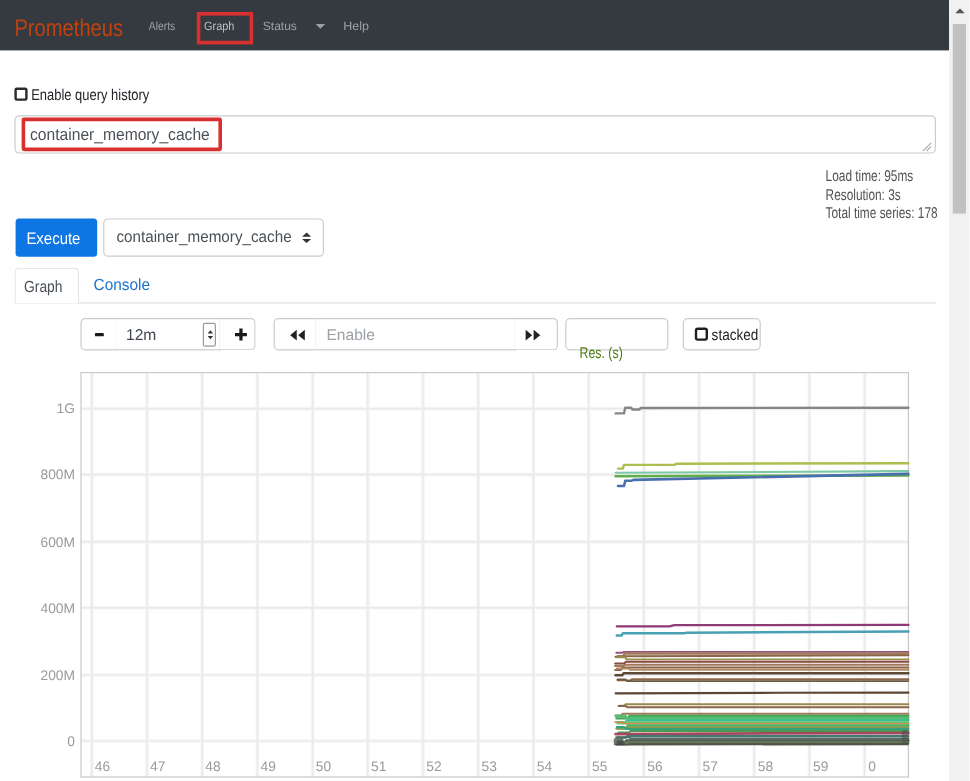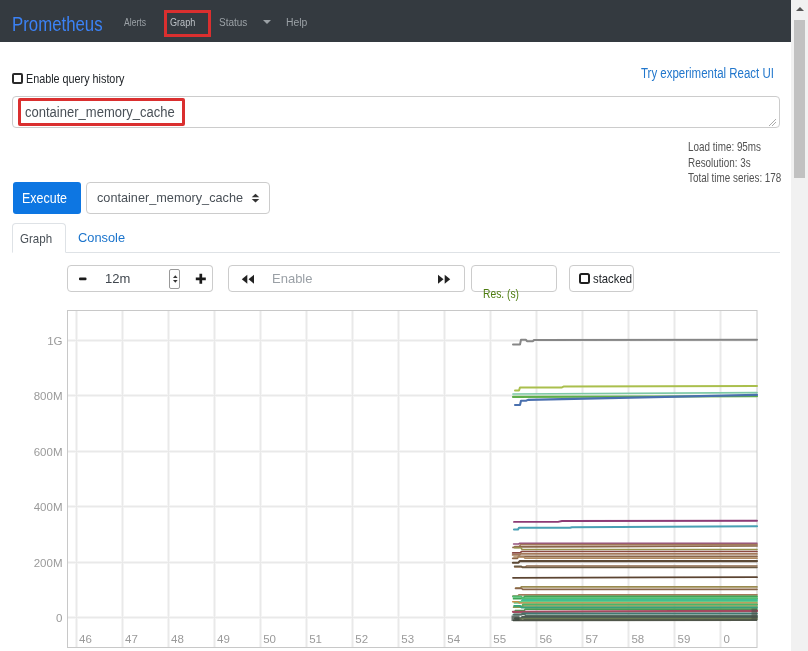--- a/index.html
+++ b/index.html
@@ -4,21 +4,21 @@
 <style>
 * { margin:0; padding:0; box-sizing:border-box; }
 html,body { width:808px; height:651px; overflow:hidden; background:#fff;
   font-family:"Liberation Sans", sans-serif; }
 #page { position:relative; width:808px; height:651px; }
 .abs { position:absolute; white-space:nowrap; }
 .sx { transform-origin:0 50%; display:inline-block; }
 
 
 #nav { left:0; top:0; width:791px; height:42px; background:#343a40; }
-#brand { left:12px; top:3px; height:42px; line-height:42px; color:#3b82f6; font-size:20px; }
+#brand { left:12px; top:3px; height:42px; line-height:42px; color:#c2410c; font-size:20px; }
 .navlink { top:1px; height:42px; line-height:44px; color:#9ba1a6; font-size:10px; }
 #redbox1 { left:164px; top:10px; width:47px; height:27px; border:3px solid #da2f2f; }
 #caret { left:263px; top:20px; width:0; height:0; border-left:4px solid transparent;
   border-right:4px solid transparent; border-top:4px solid #9ba1a6; }
 
 
 #cb { left:12px; top:73px; width:11px; height:11px; border:2px solid #2a2a2a; border-radius:2px; background:#fff; }
 #cblabel { left:26px; top:71px; font-size:13px; color:#212529; }
 #reactlink { left:641px; top:65px; font-size:14px; color:#2277cc; }
 
@@ -60,21 +60,20 @@
   <div class="abs" id="brand"><span class="sx" style="transform:scaleX(0.84);">Prometheus</span></div>
   <div class="abs navlink" style="left:124px;"><span class="sx" style="transform:scaleX(0.86);">Alerts</span></div>
   <div class="abs navlink" style="left:170px; color:#bcc1c6;"><span class="sx" style="transform:scaleX(0.91);">Graph</span></div>
   <div class="abs navlink" style="left:219px;"><span class="sx" style="transform:scaleX(1);">Status</span></div>
   <div class="abs" id="caret"></div>
   <div class="abs navlink" style="left:286px;"><span class="sx" style="transform:scaleX(1.04);">Help</span></div>
   <div class="abs" id="redbox1"></div>
 
   <div class="abs" id="cb"></div>
   <div class="abs" id="cblabel"><span class="sx" style="transform:scaleX(0.83);">Enable query history</span></div>
-  <div class="abs" id="reactlink"><span class="sx" style="transform:scaleX(0.82);">Try experimental React UI</span></div>
 
   <div class="abs" id="qbox"></div>
   <div class="abs" id="qtext"><span class="sx" style="transform:scaleX(0.93);">container_memory_cache</span></div>
   <svg class="abs" style="left:768px; top:118px;" width="10" height="9">
     <path d="M1 8 L8 1 M4 8 L8 4" stroke="#aaa" stroke-width="1" fill="none"></path>
   </svg>
   <div class="abs" id="redbox2"></div>
 
   <div class="abs" id="stats">Load time: 95ms<br>Resolution: 3s<br>Total time series: 178</div>
 

